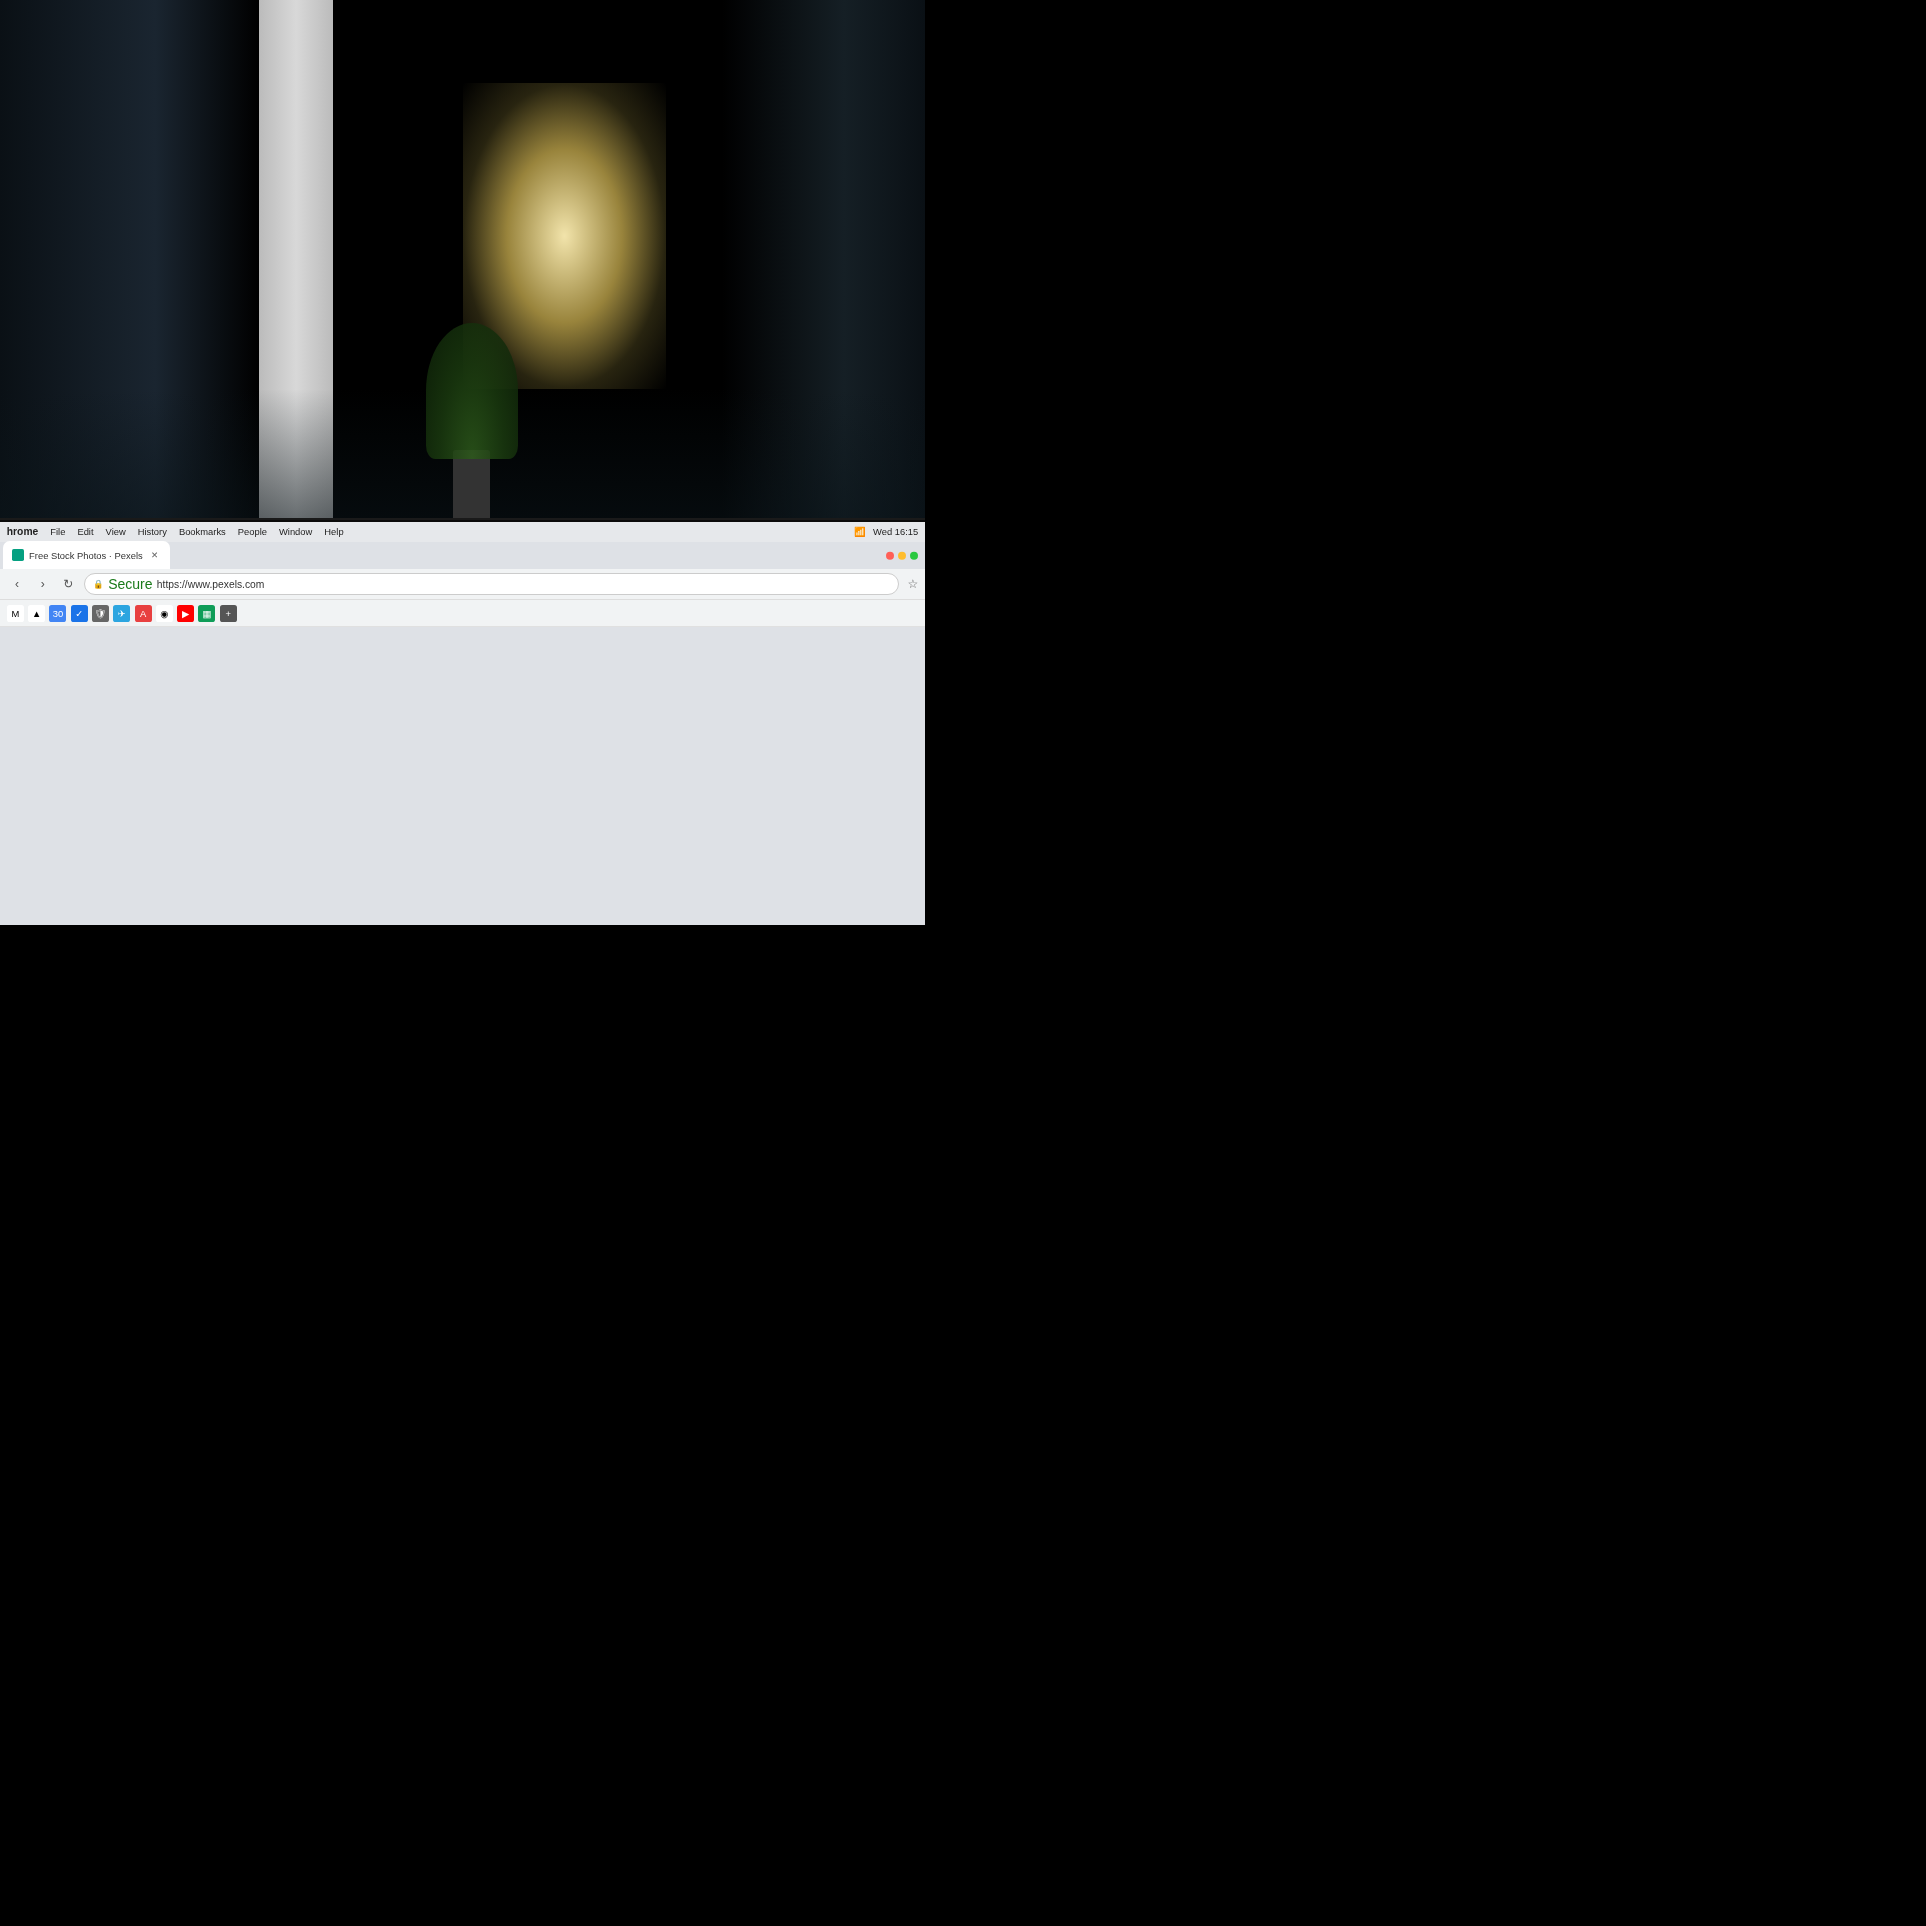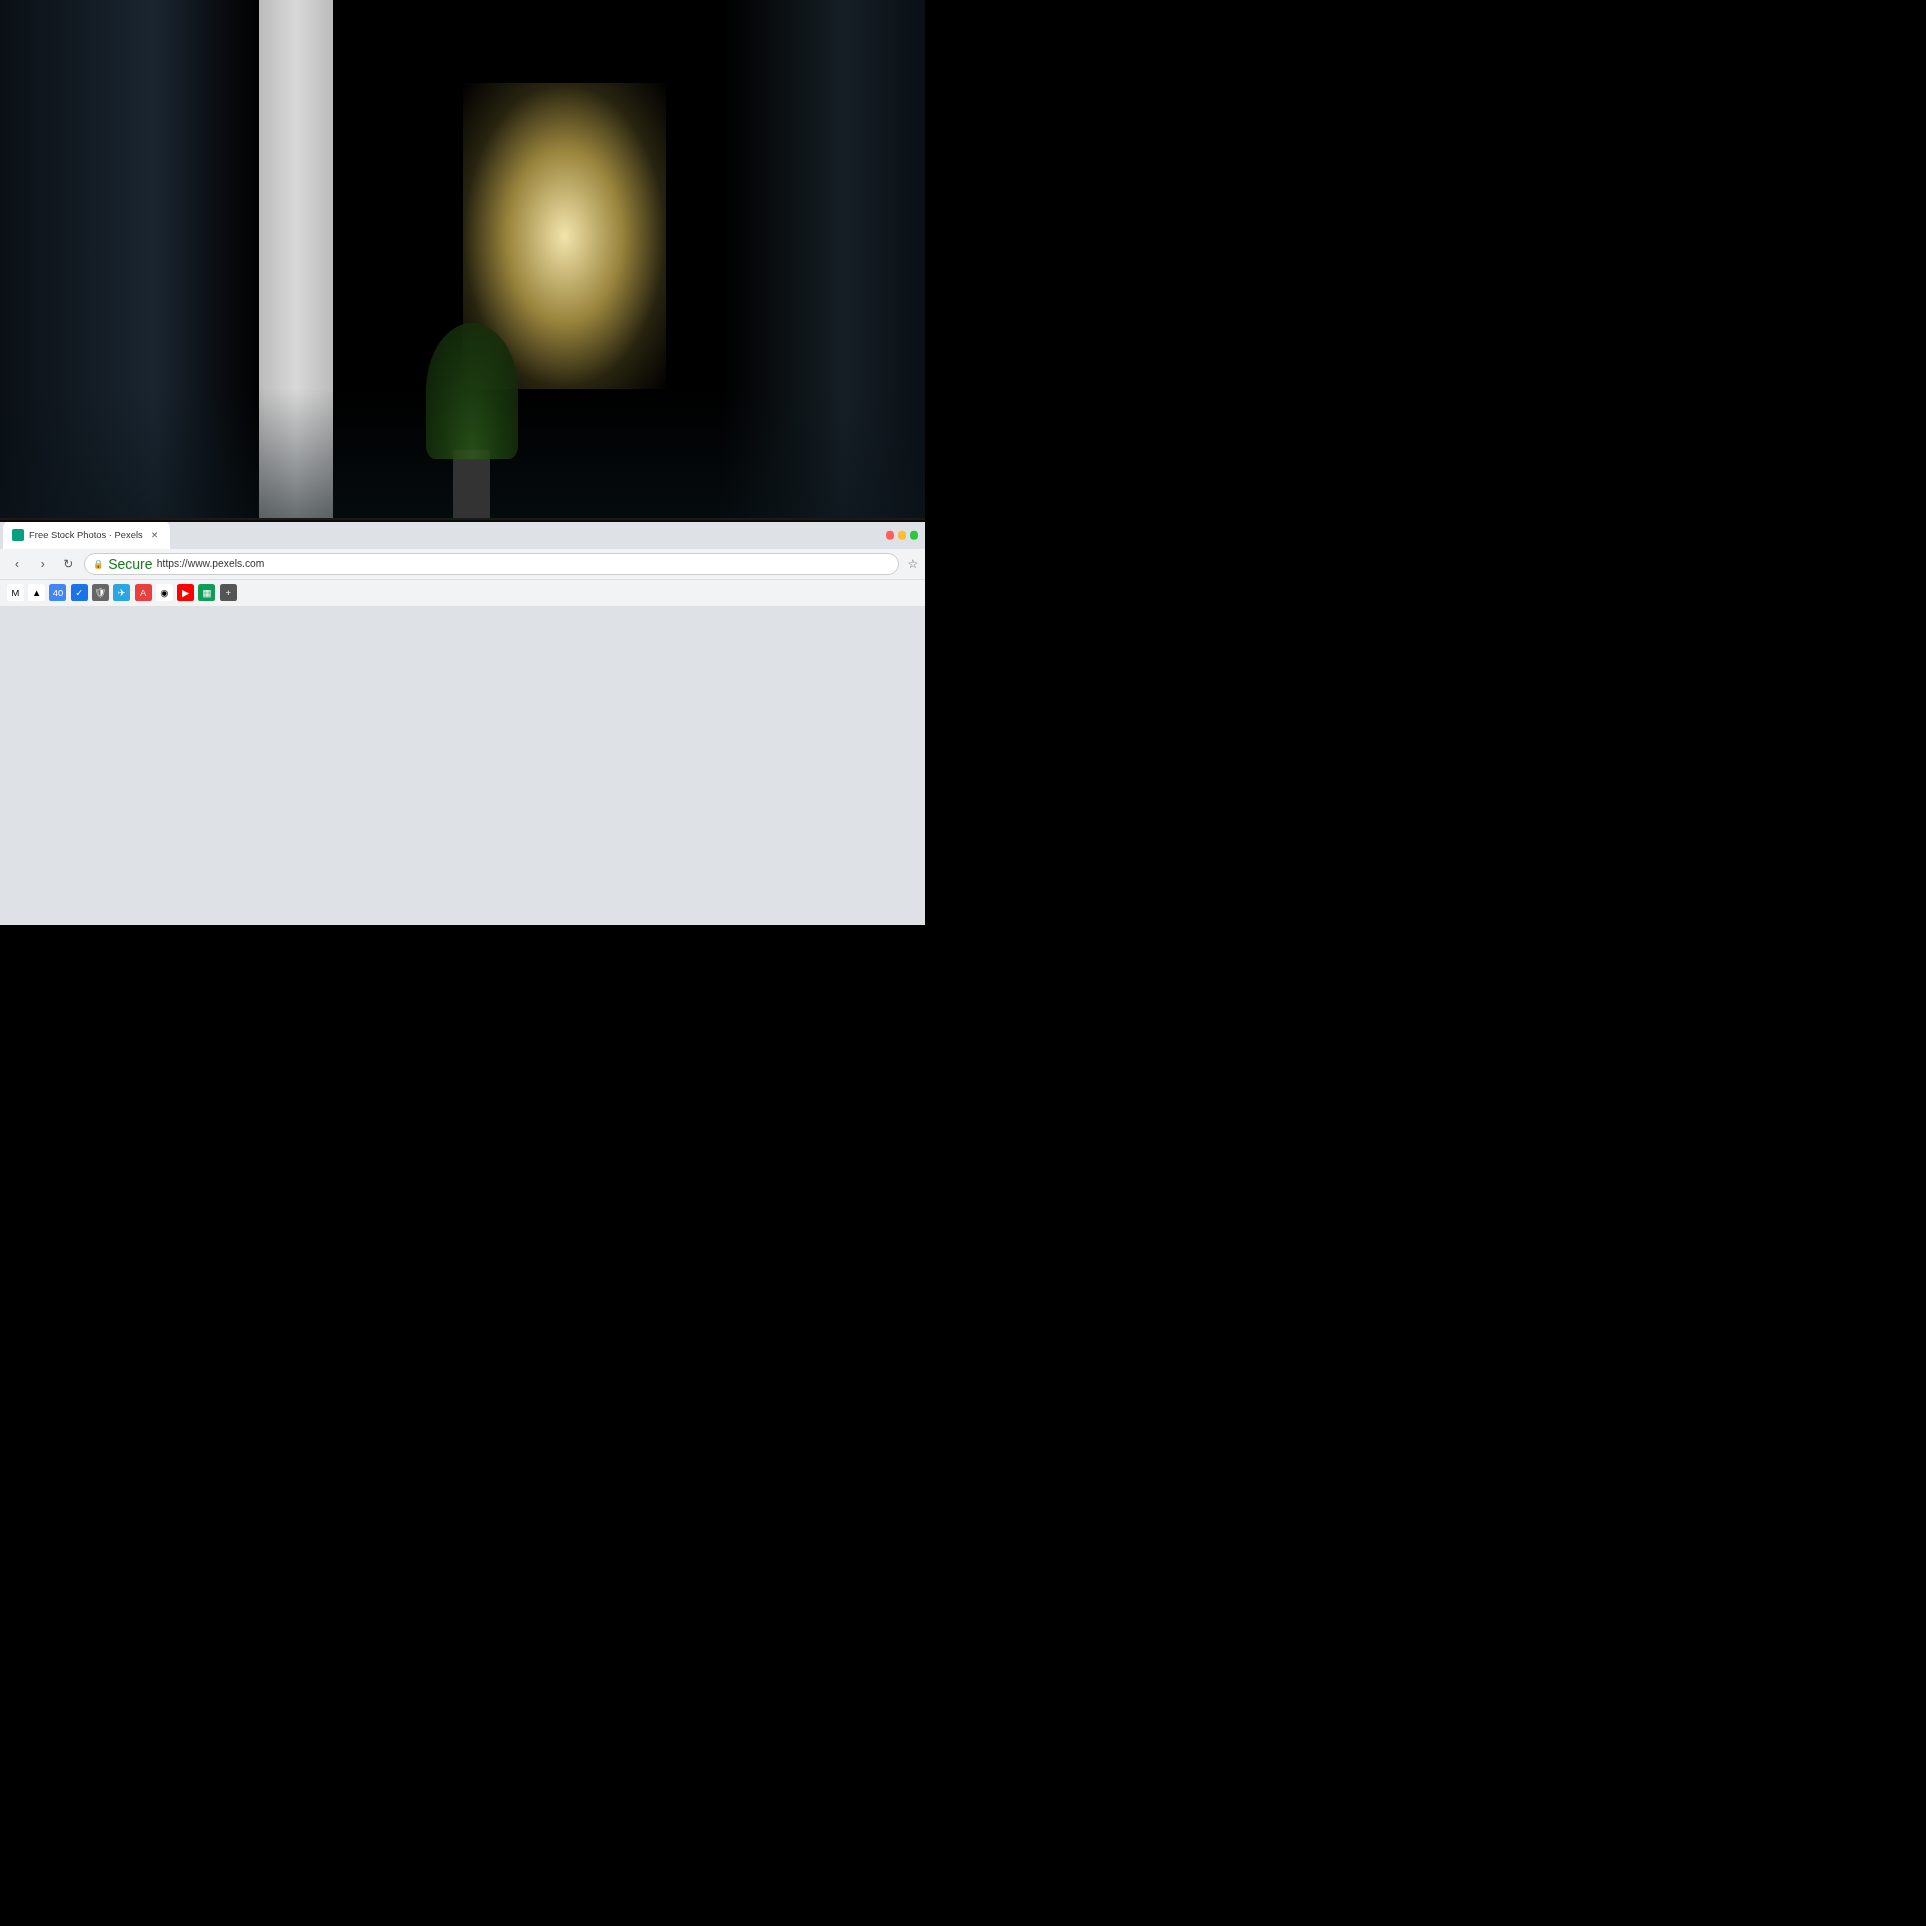--- a/index.html
+++ b/index.html
@@ -424,20 +424,35 @@
 
   <div class="plant">
     <div class="plant-leaves"></div>
   </div>
 </div>
 
 <div class="laptop-screen-area">
   <div class="screen-inner">
     <div class="browser-chrome">
 
+      <div class="menubar">
+        <span class="menubar-app">hrome</span>
+        <span class="menubar-item">File</span>
+        <span class="menubar-item">Edit</span>
+        <span class="menubar-item">View</span>
+        <span class="menubar-item">History</span>
+        <span class="menubar-item">Bookmarks</span>
+        <span class="menubar-item">People</span>
+        <span class="menubar-item">Window</span>
+        <span class="menubar-item">Help</span>
+        <div class="menubar-right">
+          <span>📶</span>
+          <span>Wed 16:15</span>
+        </div>
+      </div>
 
       <div class="tab-bar">
         <div class="tab-active">
           <div class="tab-favicon"></div>
           <span>Free Stock Photos · Pexels</span>
           <div class="tab-close">✕</div>
         </div>
         <div class="traffic-lights">
           <div class="tl-dot tl-close"></div>
           <div class="tl-dot tl-min"></div>
@@ -455,21 +470,21 @@
           <span style="font-size:10.3px;color:#333;">https://www.pexels.com</span>
         </div>
         <div class="address-right">
           <span style="font-size:12px;color:#666;">☆</span>
         </div>
       </div>
 
       <div class="extensions-row">
         <div class="ext-icon" style="background:#fff;">M</div>
         <div class="ext-icon" style="background:#fff;">▲</div>
-        <div class="ext-icon" style="background:#4285f4;color:#fff;">40</div>
+        <div class="ext-icon" style="background:#4285f4;color:#fff;">30</div>
         <div class="ext-icon" style="background:#1a73e8;color:#fff;">✓</div>
         <div class="ext-icon" style="background:#666;color:#fff;">🛡</div>
         <div class="ext-icon" style="background:#2ca5e0;color:#fff;">✈</div>
         <div class="ext-icon" style="background:#e84040;color:#fff;">A</div>
         <div class="ext-icon" style="background:#fff;">◉</div>
         <div class="ext-icon" style="background:#ff0000;color:#fff;">▶</div>
         <div class="ext-icon" style="background:#0f9d58;color:#fff;">▦</div>
         <div class="ext-icon" style="background:#555;color:#fff;">+</div>
       </div>
 

